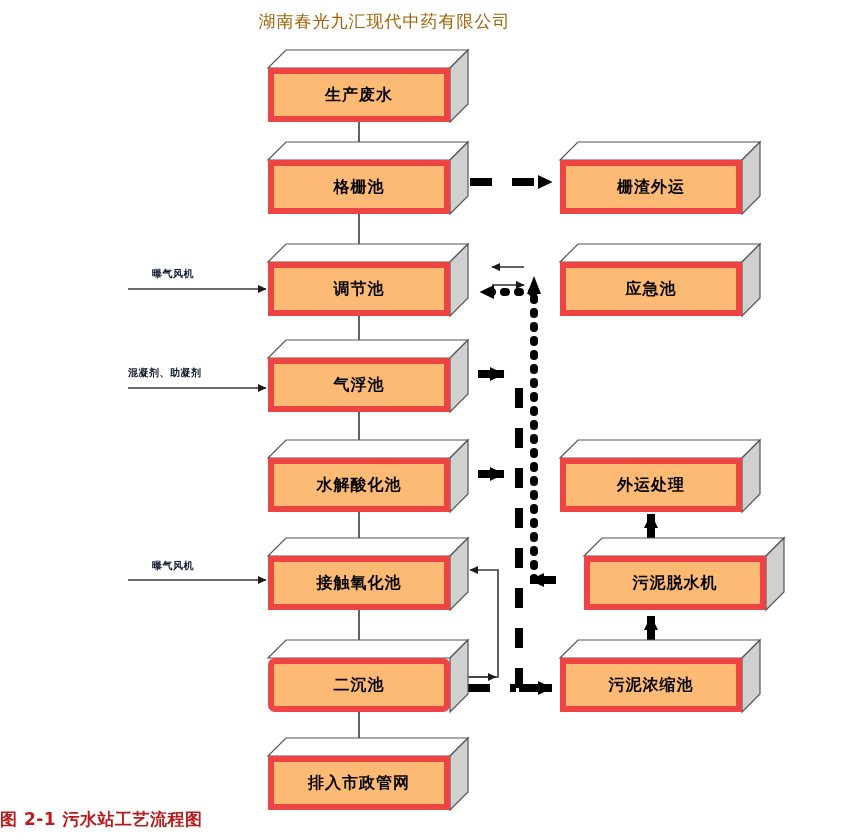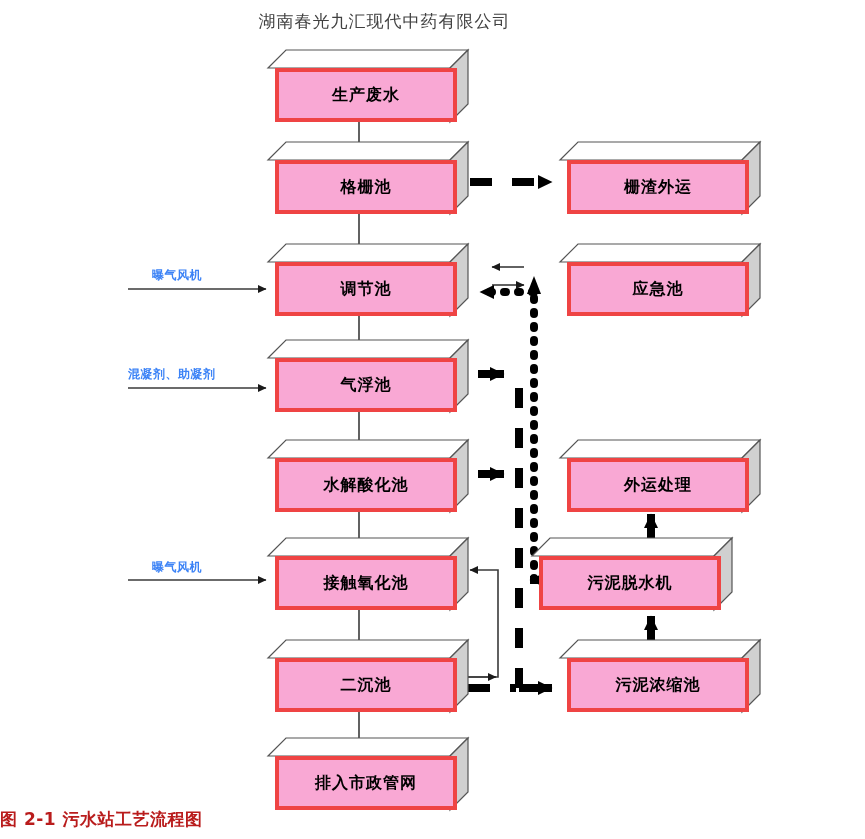--- a/index.html
+++ b/index.html
@@ -17,21 +17,21 @@
     background: #ffffff;
     overflow: hidden;
   }
   #title {
     position: absolute;
     left: 0;
     top: 10px;
     width: 769px;
     text-align: center;
     font-size: 17px;
-    color: #404040;
+    color: #a16207;
     font-family: "DejaVu Sans", "Liberation Sans", sans-serif;
     letter-spacing: 1px;
   }
   #caption {
     position: absolute;
     left: 0;
     top: 808px;
     width: 865px;
     text-align: left;
     font-size: 17px;
@@ -40,46 +40,45 @@
     font-family: "DejaVu Sans", "Liberation Sans", sans-serif;
     letter-spacing: 0.5px;
   }
   
   .box {
     position: absolute;
   }
   .box .face {
     position: absolute;
     left: 0;
-    background: #f9a8d4;
-    border: 4px solid #ef4444;
+    background: #fdba74;
+    border: 6px solid #ef4444;
     box-sizing: border-box;
     display: flex;
     align-items: center;
     justify-content: center;
     font-size: 16px;
     font-weight: bold;
     color: #000000;
     font-family: "DejaVu Sans", "Liberation Sans", sans-serif;
     letter-spacing: 1px;
     z-index: 2;
-    margin-left: 7px;
   }
   .box svg {
     position: absolute;
     left: 0;
     top: 0;
     overflow: visible;
   }
   
   .edge-label {
     position: absolute;
-    font-size: 12px;
+    font-size: 10px;
     font-weight: bold;
-    color: #3b82f6;
+    color: #0f172a;
     font-family: "DejaVu Sans", "Liberation Sans", sans-serif;
     white-space: nowrap;
     letter-spacing: 0.5px;
     text-align: center;
   }
   #wires {
     position: absolute;
     left: 0;
     top: 0;
     width: 865px;
@@ -215,21 +214,21 @@
       <polygon points="182,0 200,-18 200,36 182,54" fill="#d0d0d0" stroke="#555555" stroke-width="1.2"></polygon>
     </svg>
     <div class="face" style="top:0; width:182px; height:54px;">接触氧化池</div>
   </div>
 
   <div class="box" style="left:268px; top:658px; width:200px; height:54px;">
     <svg width="200" height="54">
       <polygon points="0,0 18,-18 200,-18 182,0" fill="#ffffff" stroke="#555555" stroke-width="1.2"></polygon>
       <polygon points="182,0 200,-18 200,36 182,54" fill="#d0d0d0" stroke="#555555" stroke-width="1.2"></polygon>
     </svg>
-    <div class="face" style="top:0; width:182px; height:54px;">二沉池</div>
+    <div class="face" style="top:0; width:182px; height:54px;border-radius:7px;">二沉池</div>
   </div>
 
   <div class="box" style="left:268px; top:756px; width:236px; height:54px;">
     <svg width="200" height="54">
       <polygon points="0,0 18,-18 200,-18 182,0" fill="#ffffff" stroke="#555555" stroke-width="1.2"></polygon>
       <polygon points="182,0 200,-18 200,36 182,54" fill="#d0d0d0" stroke="#555555" stroke-width="1.2"></polygon>
     </svg>
     <div class="face" style="top:0; width:182px; height:54px;">排入市政管网</div>
   </div>
 
@@ -250,21 +249,21 @@
   </div>
 
   <div class="box" style="left:560px; top:458px; width:200px; height:54px;border-radius:14px;">
     <svg width="200" height="54">
       <polygon points="0,0 18,-18 200,-18 182,0" fill="#ffffff" stroke="#555555" stroke-width="1.2"></polygon>
       <polygon points="182,0 200,-18 200,36 182,54" fill="#d0d0d0" stroke="#555555" stroke-width="1.2"></polygon>
     </svg>
     <div class="face" style="top:0; width:182px; height:54px;">外运处理</div>
   </div>
 
-  <div class="box" style="left:532px; top:556px; width:200px; height:54px;">
+  <div class="box" style="left:584px; top:556px; width:200px; height:54px;">
     <svg width="200" height="54">
       <polygon points="0,0 18,-18 200,-18 182,0" fill="#ffffff" stroke="#555555" stroke-width="1.2"></polygon>
       <polygon points="182,0 200,-18 200,36 182,54" fill="#d0d0d0" stroke="#555555" stroke-width="1.2"></polygon>
     </svg>
     <div class="face" style="top:0; width:182px; height:54px;">污泥脱水机</div>
   </div>
 
   <div class="box" style="left:560px; top:658px; width:200px; height:54px;padding-left:11px;">
     <svg width="200" height="54">
       <polygon points="0,0 18,-18 200,-18 182,0" fill="#ffffff" stroke="#555555" stroke-width="1.2"></polygon>

